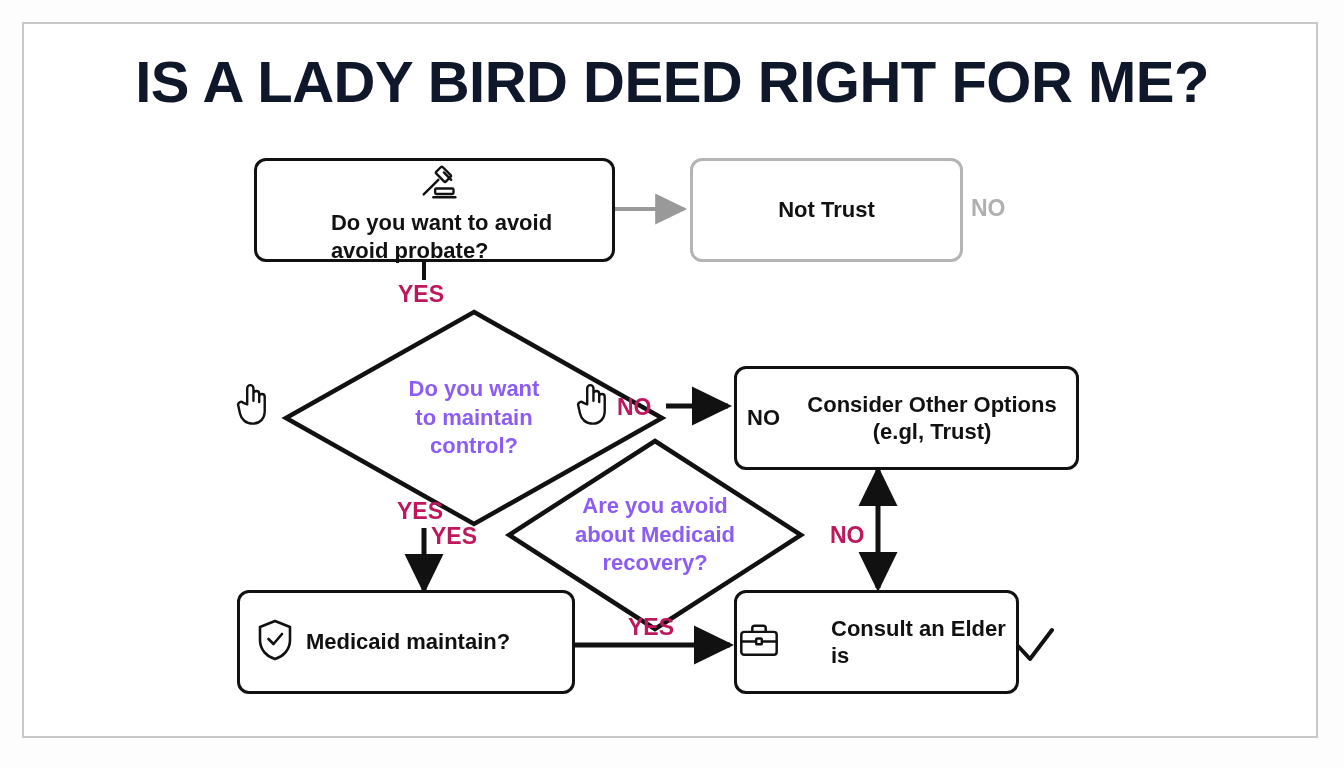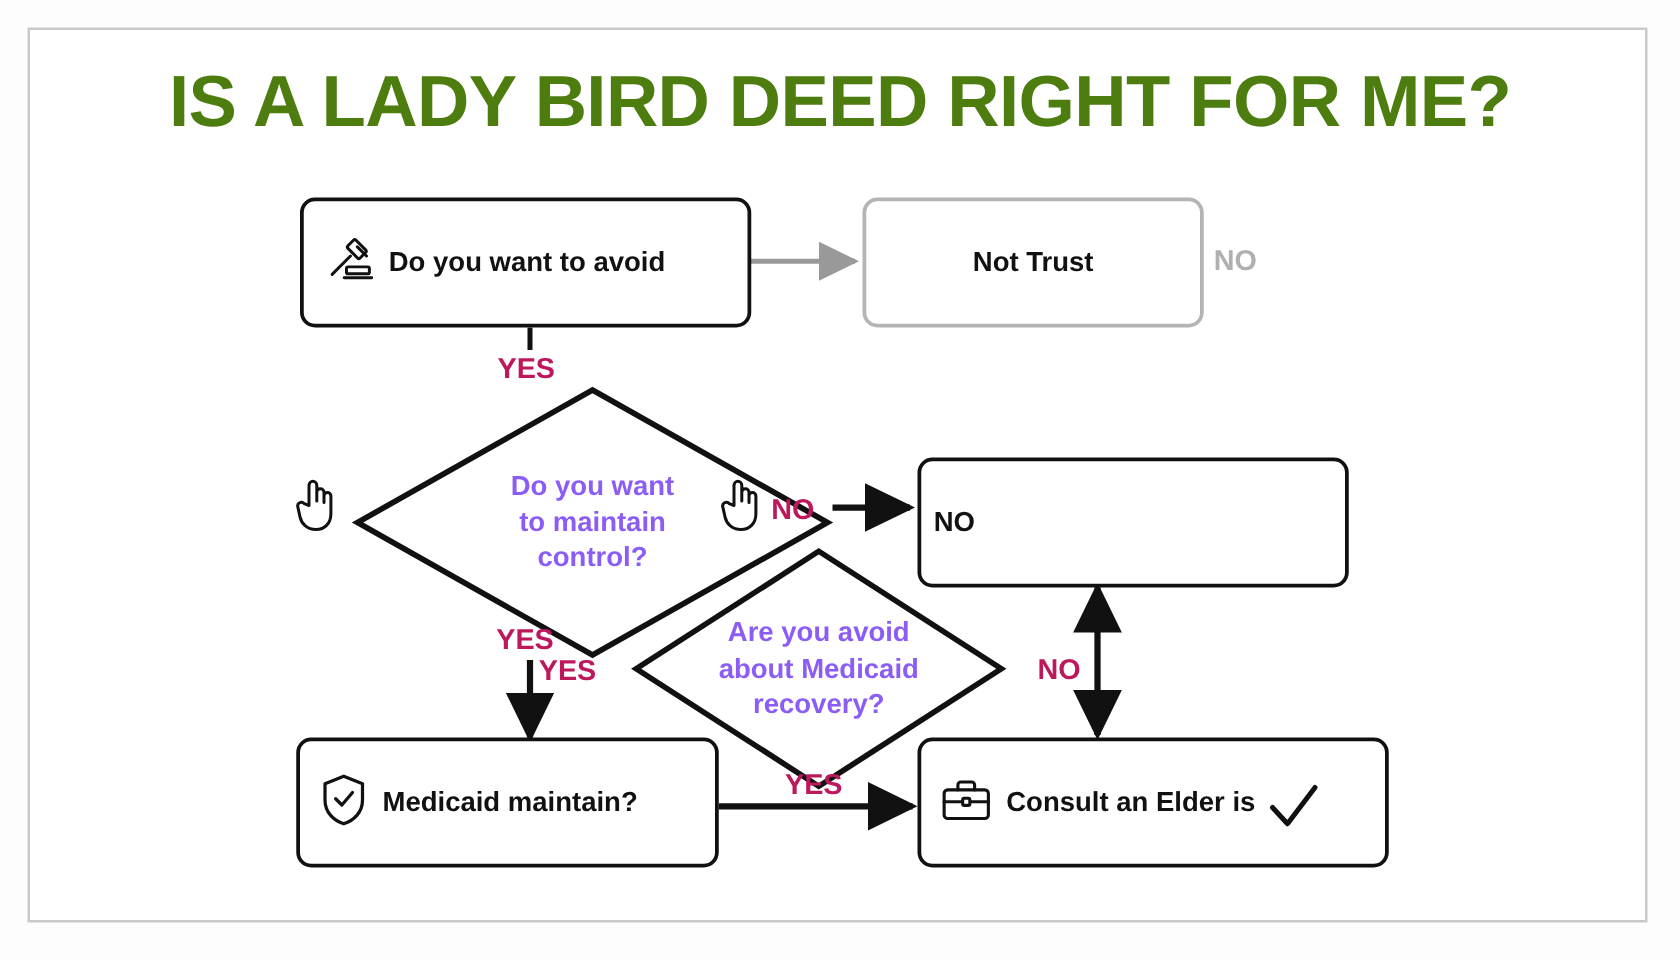--- a/index.html
+++ b/index.html
@@ -27,21 +27,21 @@
   }
   #title {
     position: absolute;
     left: 0;
     top: 48px;
     width: 1344px;
     text-align: center;
     font-size: 58px;
     font-weight: bold;
     letter-spacing: -0.5px;
-    color: #4d7c0f;
+    color: #0f172a;
     font-family: "Liberation Sans", sans-serif;
     white-space: nowrap;
   }
 
   
   .node-box {
     position: absolute;
     box-sizing: border-box;
     border: 3px solid #111111;
     border-radius: 12px;
@@ -156,34 +156,35 @@
 
     <line x1="666" y1="406" x2="728" y2="406" stroke="#111111" stroke-width="5" marker-end="url(#ah-black)"></line>
 
     <line x1="424" y1="528" x2="424" y2="590" stroke="#111111" stroke-width="5" marker-end="url(#ah-black)"></line>
 
     <line x1="575" y1="645" x2="730" y2="645" stroke="#111111" stroke-width="5" marker-end="url(#ah-black)"></line>
 
     <line x1="878" y1="470" x2="878" y2="588" stroke="#111111" stroke-width="5" marker-end="url(#ah-black)" marker-start="url(#ah-black-start)"></line>
   </svg>
 
-  <div class="node-box" style="left:240px; top:158px; width:361px; height:104px; padding-left:14px;">
+  <div class="node-box" style="left:254px; top:158px; width:361px; height:104px; padding-left:14px;flex-direction:column;">
     <span class="glyph" style="margin-right:10px;">
       <svg width="44" height="44" viewBox="0 0 48 48" xmlns="http://www.w3.org/2000/svg">
         <g fill="none" stroke="#111111" stroke-width="2.6" stroke-linecap="round" stroke-linejoin="round">
           <rect x="23.5" y="9.5" width="15" height="10" rx="1.6" transform="rotate(45 31 14.5)"></rect>
           <line x1="25.5" y1="20.5" x2="9.5" y2="36.5"></line>
           <line x1="31.5" y1="12.5" x2="39.5" y2="20.5"></line>
           <rect x="22" y="30" width="20" height="6" rx="1.4"></rect>
           <line x1="20" y1="39.5" x2="44" y2="39.5"></line>
         </g>
       </svg>
     </span>
     <span class="node-label" style="display:flex; flex-direction:column;">
       <span>Do you want to avoid</span>
+      <span>avoid probate?</span>
     </span>
   </div>
 
   <div class="node-box gray" style="left:690px; top:158px; width:273px; height:104px; justify-content:center; text-align:center;">
     <span class="node-label" style="display:flex; flex-direction:column; align-items:center;">
       <span>Not Trust</span>
     </span>
   </div>
 
   <div class="edge-label gray" style="left:971px; top:195px;">NO</div>
@@ -218,20 +219,24 @@
                  L26.6 27.5 c0 6.2 -4 10.5 -10 10.5 c-5.6 0 -9.6 -3.6 -10.6 -8.4
                  L4.6 23.2 a2.5 2.5 0 0 1 4.3 -2.4 Z"></path>
       </g>
     </svg>
   </span>
 
   <div class="edge-label" style="left:617px; top:394px;">NO</div>
 
   <div class="node-box" style="left:734px; top:366px; width:345px; height:104px; padding-left:10px;">
     <span class="node-label" style="margin-right:8px;">NO</span>
+    <span class="node-label" style="display:flex; flex-direction:column; align-items:center; flex:1; text-align:center;">
+      <span>Consider Other Options</span>
+      <span>(e.gl, Trust)</span>
+    </span>
   </div>
 
   <div class="diamond-wrap" style="left:505px; top:437px; width:300px; height:196px;">
     <svg width="300" height="196" viewBox="0 0 300 196" xmlns="http://www.w3.org/2000/svg">
       <polygon points="150,4 296,98 150,192 4,98" fill="#ffffff" stroke="#111111" stroke-width="4.5" stroke-linejoin="miter"></polygon>
     </svg>
     <div class="diamond-text">Are you avoid
 about Medicaid
 recovery?</div>
   </div>
@@ -251,21 +256,21 @@
           <path d="M21 4 L36 10 L36 23 c0 10 -7 16.5 -15 19 c-8 -2.5 -15 -9 -15 -19 L6 10 Z"></path>
           <polyline points="14.5,22 19.5,27 28,17"></polyline>
         </g>
       </svg>
     </span>
     <span class="node-label" style="display:flex; flex-direction:column;">
       <span>Medicaid maintain?</span>
     </span>
   </div>
 
-  <div class="node-box" style="left:734px; top:590px; width:377px; height:104px; padding-left:14px;">
+  <div class="node-box" style="left:734px; top:590px; width:285px; height:104px; gap:40px;">
     <span class="glyph" style="margin-right:10px;">
       <svg width="44" height="42" viewBox="0 0 46 42" xmlns="http://www.w3.org/2000/svg">
         <g fill="none" stroke="#111111" stroke-width="2.6" stroke-linecap="round" stroke-linejoin="round">
           <rect x="4.5" y="12.5" width="37" height="24" rx="3"></rect>
           <path d="M16 12.5 L16 8.5 a2.5 2.5 0 0 1 2.5 -2.5 L27.5 6 a2.5 2.5 0 0 1 2.5 2.5 L30 12.5"></path>
           <line x1="4.5" y1="22.5" x2="41.5" y2="22.5"></line>
           <rect x="20" y="19.5" width="6" height="6" rx="1.4" fill="#ffffff"></rect>
         </g>
       </svg>
     </span>

